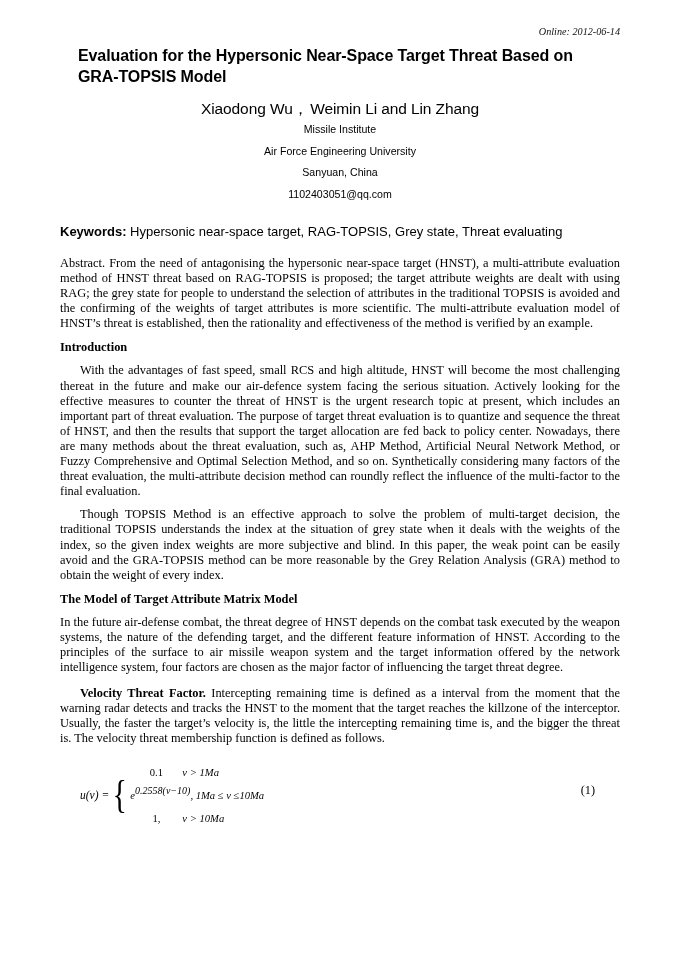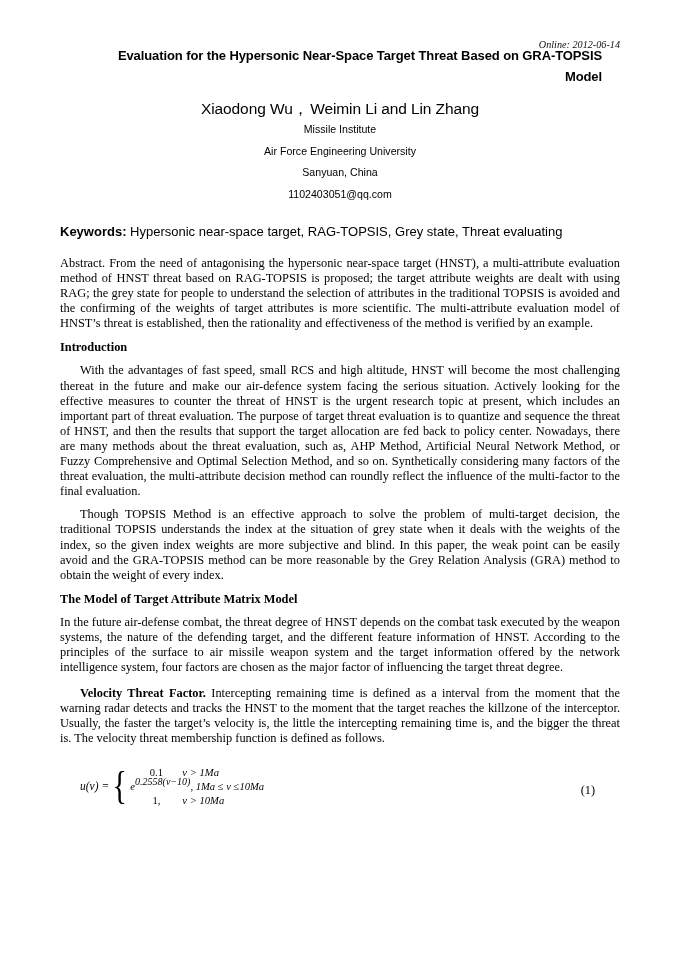--- a/index.html
+++ b/index.html
@@ -31,34 +31,34 @@
     font-family: "Liberation Serif", "DejaVu Serif", serif;
     font-style: italic;
     font-size: 10.2px;
     line-height: 12.4px;
     color: #111;
   }
   .jheader .left { display: block; width: 430px; }
   .jheader .online {
     position: absolute;
     right: 0;
-    top: 17px;
+    top: 4px;
     font-style: italic;
     font-size: 10.2px;
     white-space: nowrap;
   }
   .jline { display: block; white-space: nowrap; }
 
   
   .title {
     margin-top: 23px;
-    text-align: right;
+    text-align: left;
     font-family: "Liberation Sans", "DejaVu Sans", sans-serif;
     font-weight: bold;
-    font-size: 13px;
+    font-size: 16px;
     line-height: 21px;
     letter-spacing: -0.1px;
     padding: 0 18px;
   }
 
   
   .authors {
     margin-top: 12px;
     text-align: center;
     font-family: "Liberation Sans", "DejaVu Sans", sans-serif;
@@ -141,21 +141,21 @@
     line-height: 0.95;
     font-family: "Liberation Serif", "DejaVu Serif", serif;
     transform: scaleX(0.75);
     display: inline-block;
     margin: 0 1px 0 0;
   }
   .cases {
     display: flex;
     flex-direction: column;
     justify-content: center;
-    gap: 3px;
+    gap: 12px;
   }
   .caserow {
     display: flex;
     align-items: baseline;
     white-space: nowrap;
     font-size: 10.6px;
   }
   .cval {
     display: inline-block;
     min-width: 52px;

